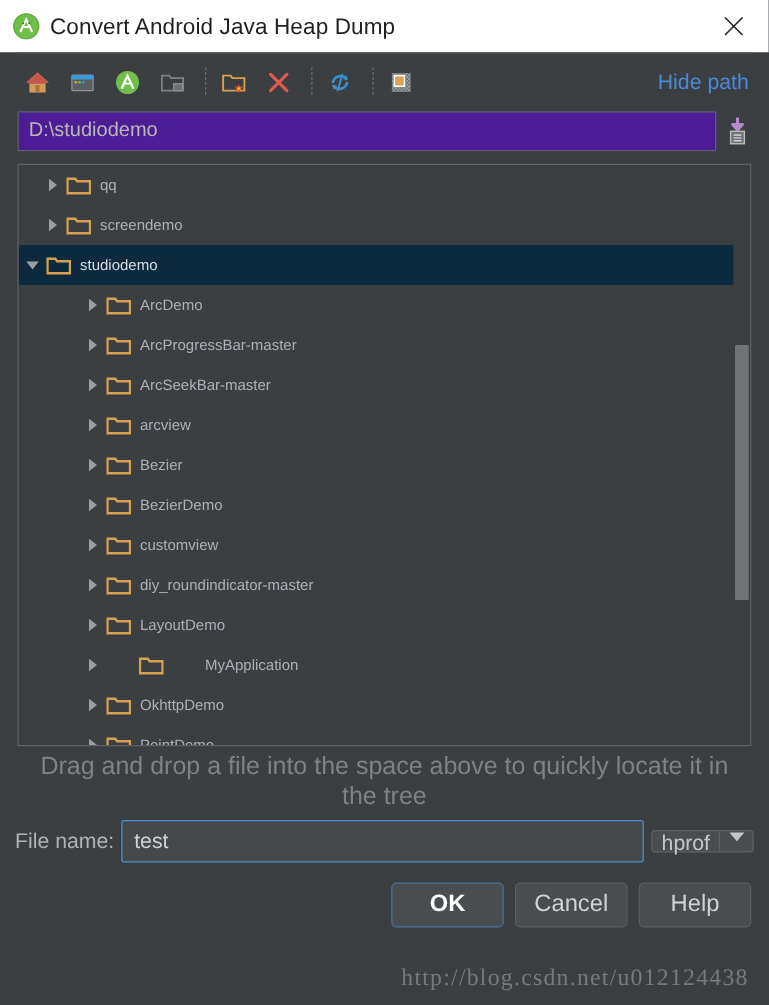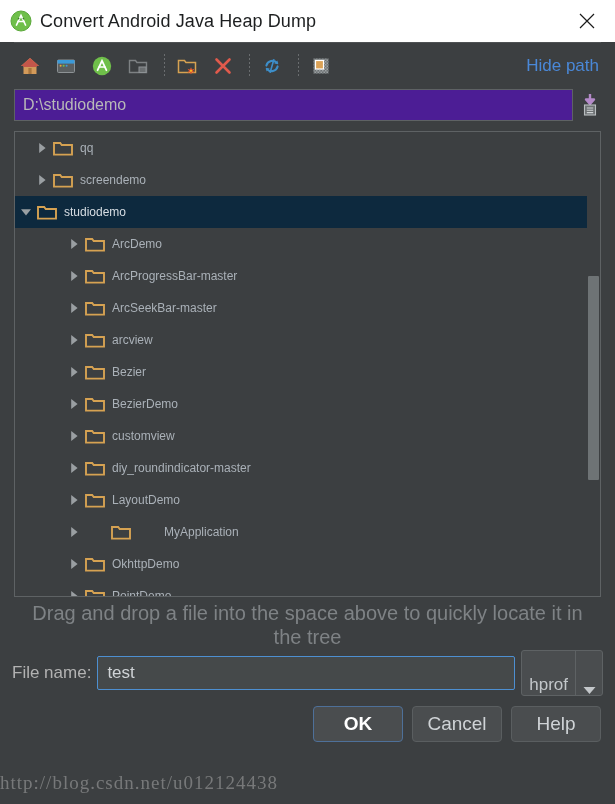--- a/index.html
+++ b/index.html
@@ -200,26 +200,26 @@
     display: flex; align-items: center;
     padding-left: 9px;
     font-size: 17px;
     color: #cfd3d6;
     box-sizing: border-box;
     border-radius: 2px;
   }
   .fncombo {
     flex: 0 0 auto;
     margin-left: 6px;
-    height: 46px;
+    height: 18px;
     min-width: 72px;
     background: #4a4d4f;
     border: 1px solid #5e6264;
     border-radius: 3px;
-    display: flex; align-items: flex-end;
+    display: flex; align-items: flex-start;
     box-sizing: border-box;
   }
   .fncombo-val {
     padding: 0 7px;
     font-size: 17px;
     color: #c3c7ca;
   }
   .fncombo-div { width: 1px; align-self: stretch; background: #5e6264; }
   .fncombo-arrow {
     width: 26px;
@@ -249,23 +249,23 @@
   .btn.primary {
     background: linear-gradient(to bottom, #3d5f86 0%, #2c4károly 0%, #36577c 45%, #2b4460 100%);
     border: 1px solid #4e7099;
     color: #ffffff;
     font-weight: bold;
   }
 
   
   .watermark {
     position: absolute;
-    left: 0; right: 4px;
+    left: 0; right: 16px;
     top: 772px;
-    text-align: left;
+    text-align: right;
     font-family: "Liberation Serif", serif;
     font-size: 19px;
     letter-spacing: 1px;
     color: rgba(190,190,190,0.45);
     pointer-events: none;
     white-space: nowrap;
   }
 </style>
 </head>
 <body>

